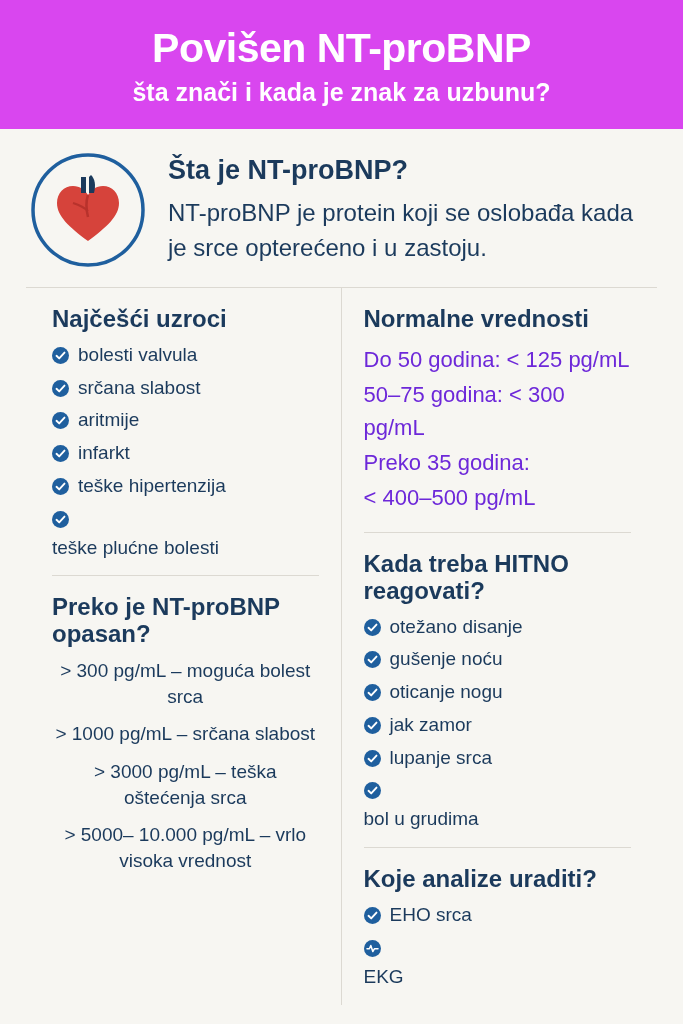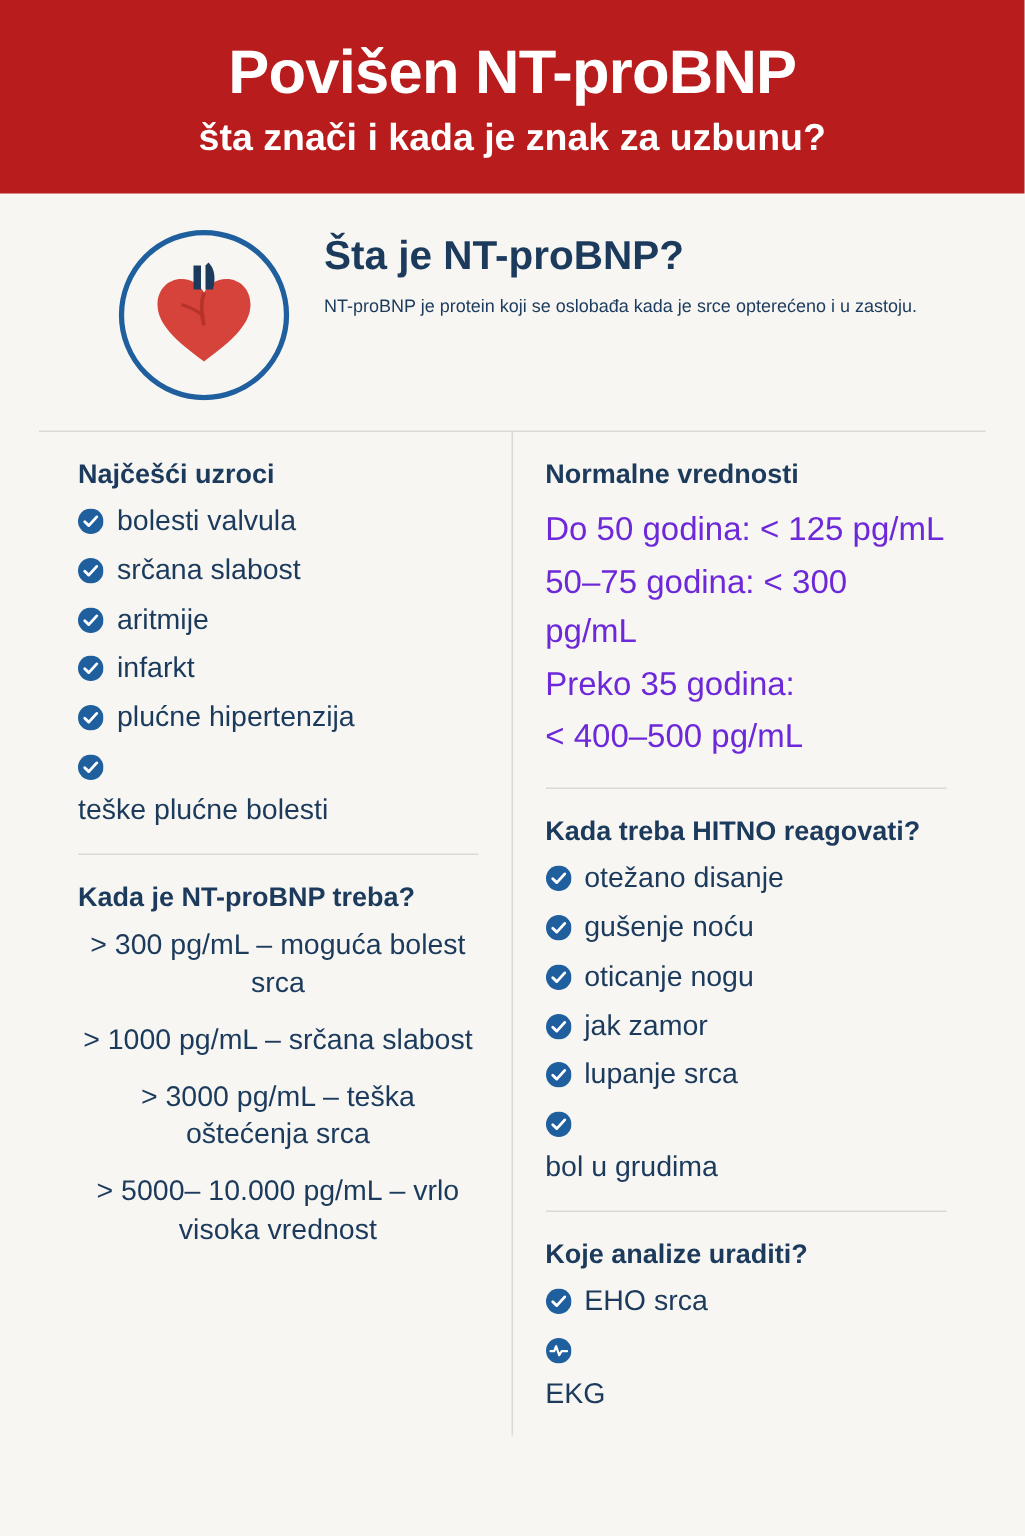--- a/index.html
+++ b/index.html
@@ -18,21 +18,21 @@
 
   .page {
     width: 683px;
     height: 1024px;
     position: relative;
     background: #f7f6f2;
   }
 
   
   .header {
-    background: #b91c1c;
+    background: #d946ef;
     padding: 26px 20px 22px 20px;
     text-align: center;
   }
   .header-title {
     color: #ffffff;
     font-size: 41px;
     font-weight: bold;
     line-height: 1.08;
     letter-spacing: -0.5px;
     margin: 0 0 8px 0;
@@ -44,42 +44,41 @@
     line-height: 1.15;
     margin: 0;
   }
 
   
   .intro {
     display: flex;
     align-items: flex-start;
     padding: 22px 26px 18px 26px;
     gap: 18px;
-    margin-left: 48px;
   }
   .heart-badge {
     flex: 0 0 auto;
     width: 124px;
     height: 118px;
     display: flex;
     align-items: center;
     justify-content: center;
   }
   .intro-text {
     flex: 1 1 auto;
     padding-top: 4px;
   }
   .intro-title {
     font-size: 27px;
     font-weight: bold;
     color: #1b3a5c;
     margin: 0 0 10px 0;
   }
   .intro-body {
-    font-size: 12px;
+    font-size: 24px;
     line-height: 1.45;
     color: #1b3a5c;
     margin: 0;
   }
 
   
   .columns {
     display: flex;
     padding: 0 26px;
     border-top: 1px solid #dcd9d2;
@@ -94,21 +93,21 @@
   .col-left { padding-right: 22px; border-right: 1px solid #dcd9d2; }
   .col-right { padding-left: 22px; }
 
   .block {
     padding: 18px 0 16px 0;
   }
   .block + .block {
     border-top: 1px solid #dcd9d2;
   }
   .block-title {
-    font-size: 18px;
+    font-size: 24px;
     font-weight: bold;
     color: #1b3a5c;
     line-height: 1.12;
     margin: 0 0 10px 0;
   }
 
   ul.checklist {
     list-style: none;
     margin: 0;
     padding: 0;
@@ -217,36 +216,36 @@
             </span>
             <span>infarkt</span>
           </li>
           <li>
             <span class="check-icon">
               <svg width="17" height="17" viewBox="0 0 17 17">
                   <circle cx="8.5" cy="8.5" r="8.5" fill="#1f5f9e"></circle>
                   <path d="M4.5 8.8 L7.2 11.4 L12.5 5.6" stroke="#ffffff" stroke-width="1.9" fill="none" stroke-linecap="round" stroke-linejoin="round"></path>
                 </svg>
             </span>
-            <span>plućne hipertenzija</span>
+            <span>teške hipertenzija</span>
           </li>
           <li>
             <span class="check-icon">
               <svg width="17" height="17" viewBox="0 0 17 17">
                   <circle cx="8.5" cy="8.5" r="8.5" fill="#1f5f9e"></circle>
                   <path d="M4.5 8.8 L7.2 11.4 L12.5 5.6" stroke="#ffffff" stroke-width="1.9" fill="none" stroke-linecap="round" stroke-linejoin="round"></path>
                 </svg>
             </span>
             <span>teške plućne bolesti</span>
           </li>
         </ul>
       </div>
 
       <div class="block">
-        <h3 class="block-title">Kada je NT-proBNP treba?</h3>
+        <h3 class="block-title">Preko je NT-proBNP opasan?</h3>
         <p class="para">&gt; 300 pg/mL – moguća bolest srca</p>
         <p class="para">&gt; 1000 pg/mL – srčana slabost</p>
         <p class="para">&gt; 3000 pg/mL – teška oštećenja srca</p>
         <p class="para">&gt; 5000– 10.000 pg/mL – vrlo visoka vrednost</p>
       </div>
 
     </div>
 
     <div class="col col-right">
 

